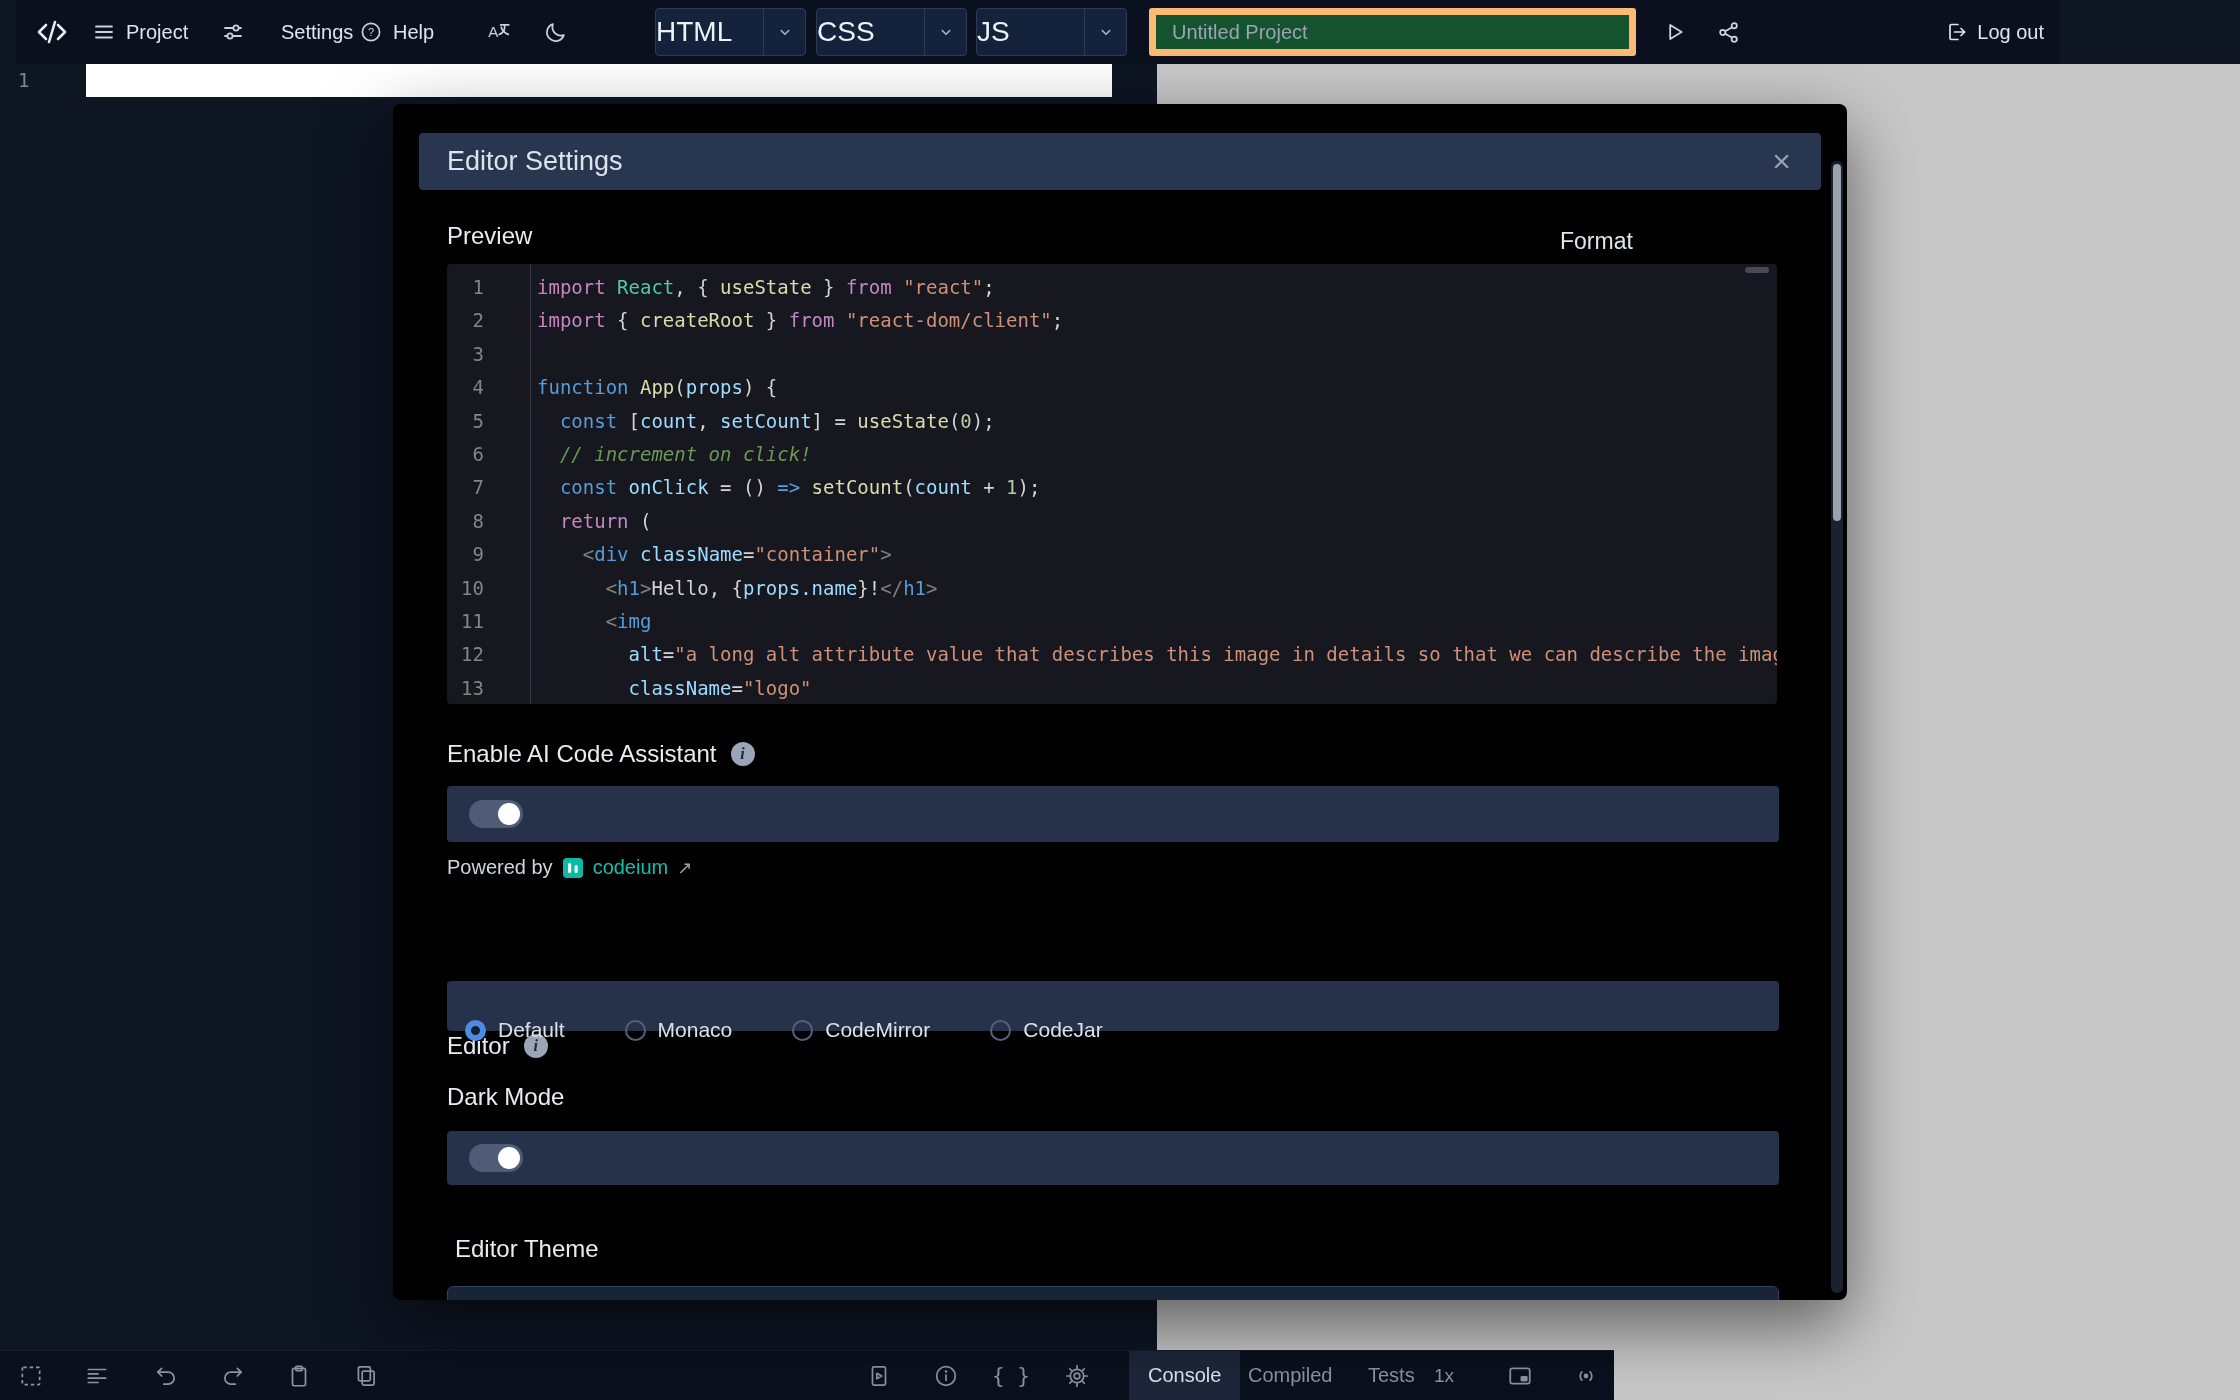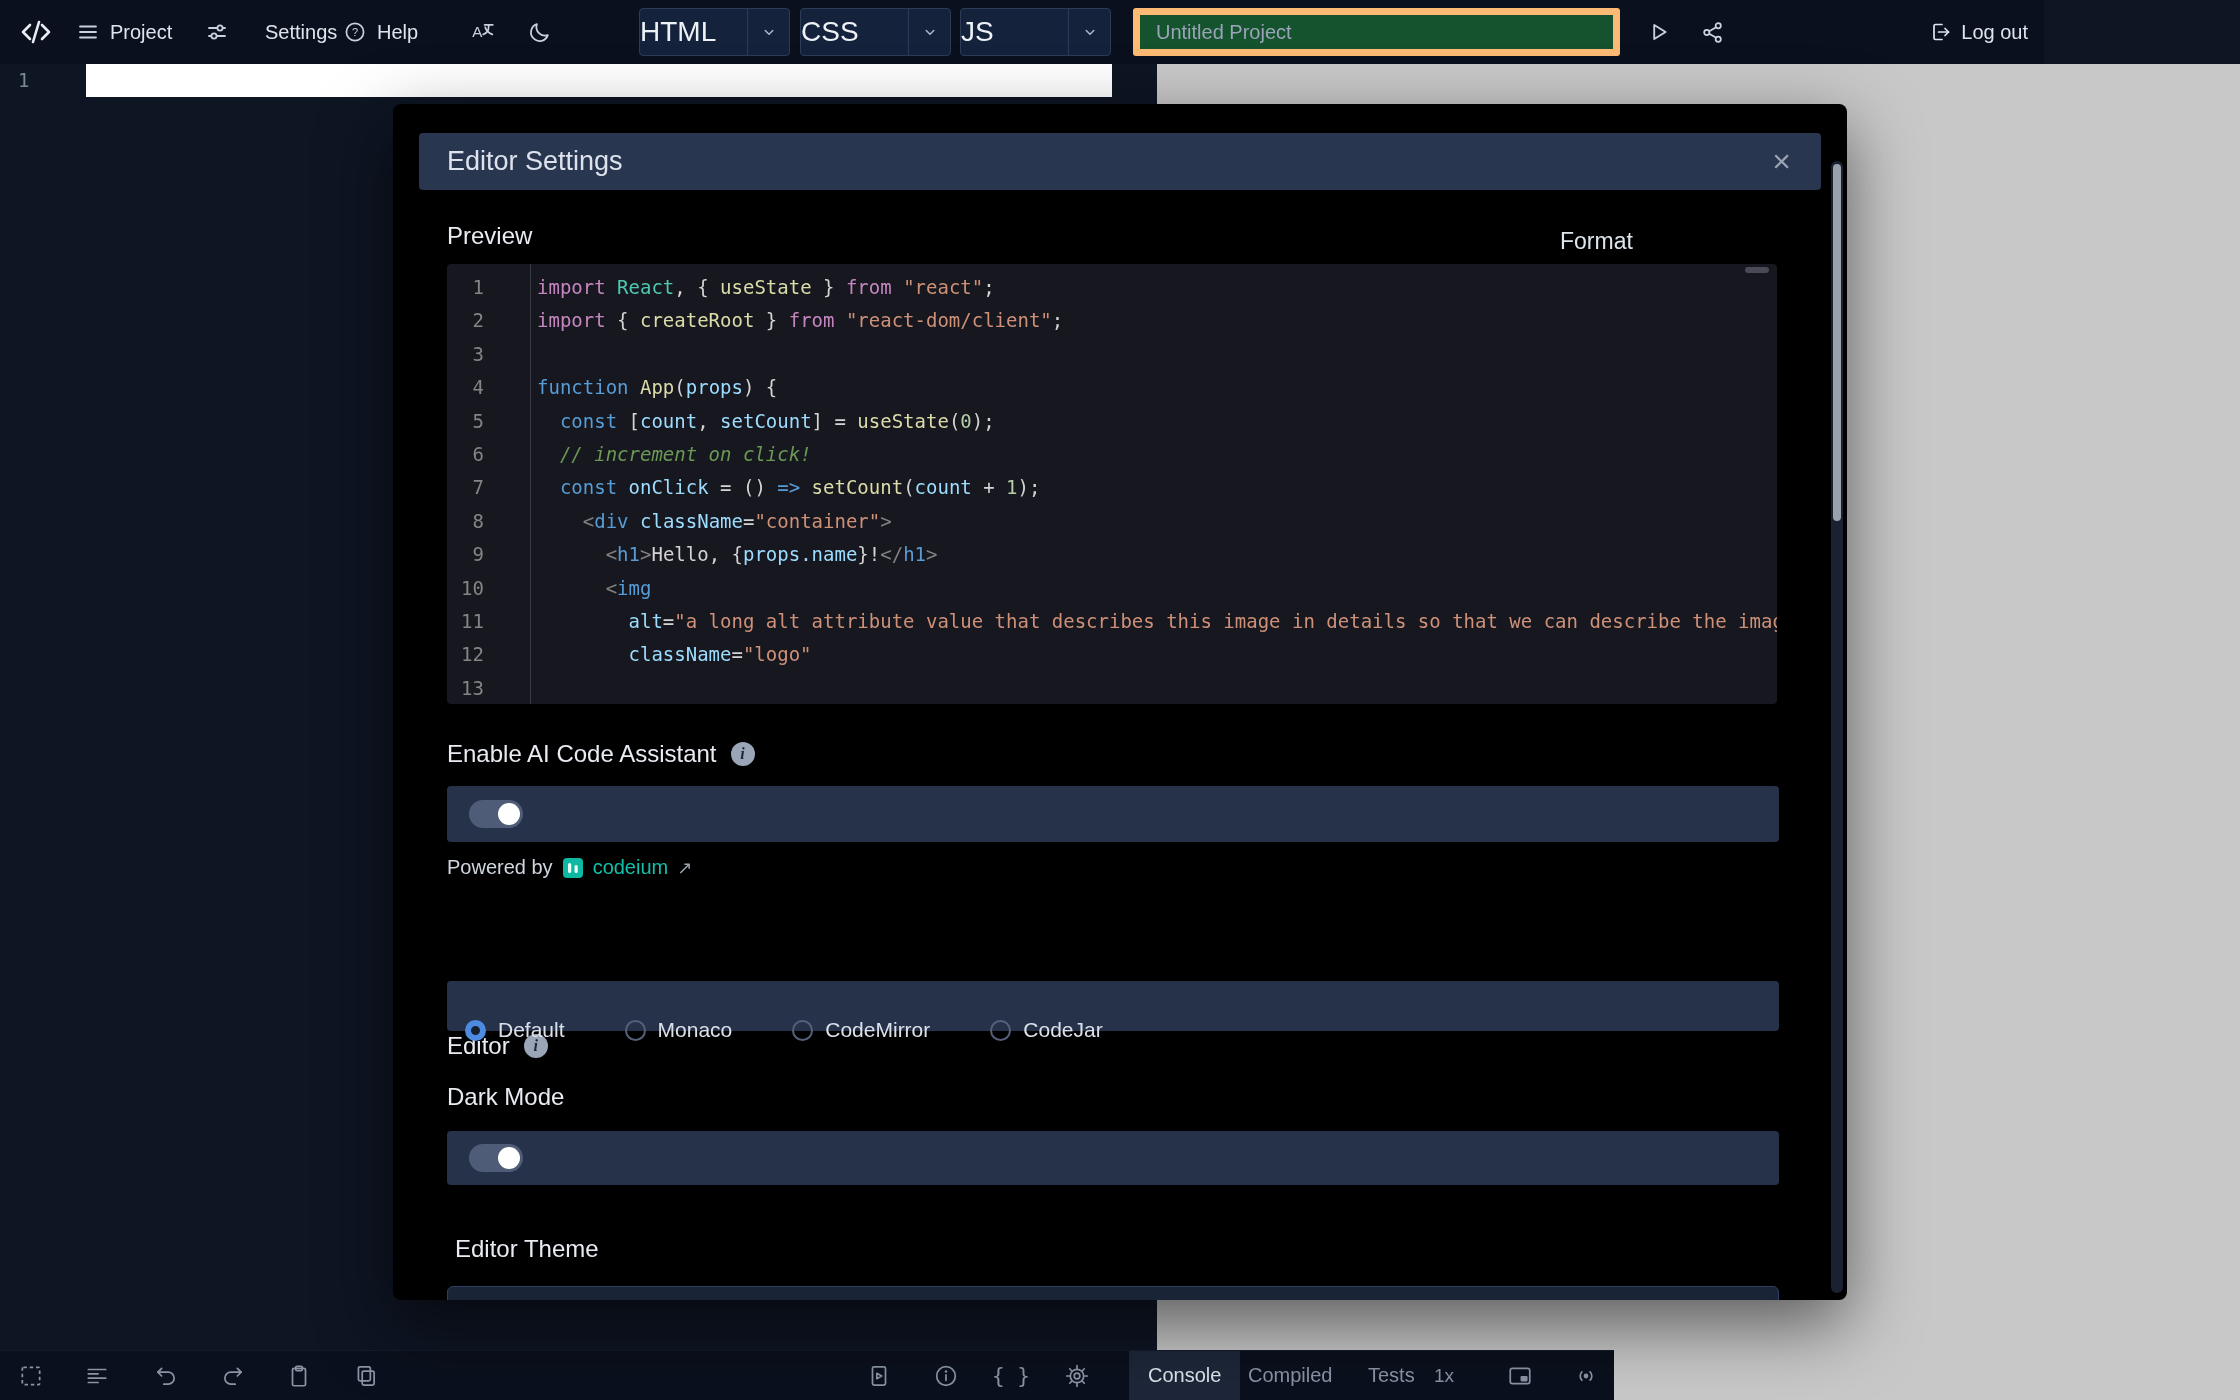--- a/index.html
+++ b/index.html
@@ -4,21 +4,21 @@
 <style>
   * { box-sizing: border-box; }
   html,body { margin:0; padding:0; }
   body {
     width:2240px; height:1400px; position:relative; overflow:hidden;
     background:#0e1523; font-family:"Liberation Sans", sans-serif;
   }
   svg { display:block; }
 
   
-  .header { position:absolute; top:0; left:0; width:2044px; height:64px; background:#0a101d; z-index:5; }
+  .header { position:absolute; top:0; left:16px; width:2044px; height:64px; background:#0a101d; z-index:5; }
   .h-abs { position:absolute; top:0; height:64px; display:flex; align-items:center; gap:10px; color:#dfe5ed; font-size:20px; cursor:default; }
   .logo { left:14px; }
   .menu-project { left:76px; }
   .menu-settings { left:205px;gap:36px; }
   .menu-help { left:343px; }
   .icon-translate { left:470px; }
   .icon-moon { left:527px; }
   .hsel { position:absolute; top:8px; height:48px; width:151px; background:#14223c; border:1px solid #2d3b59; border-radius:4px; display:flex; align-items:stretch; }
   .sel-html { left:639px; } .sel-css { left:800px; } .sel-js { left:960px; }
   .hsel-label { flex:1; line-height:46px; color:#eef1f6; font-size:28px; }
@@ -308,20 +308,21 @@
         <div class="gut-num">13</div>
       </div>
     <div class="code-lines">
         <div class="code-line"><span class="tk-c">import</span><span class="tk-p"> </span><span class="tk-t">React</span><span class="tk-p">, { </span><span class="tk-f">useState</span><span class="tk-p"> } </span><span class="tk-c">from</span><span class="tk-p"> </span><span class="tk-s">"react"</span><span class="tk-p">;</span></div>
         <div class="code-line"><span class="tk-c">import</span><span class="tk-p"> { </span><span class="tk-f">createRoot</span><span class="tk-p"> } </span><span class="tk-c">from</span><span class="tk-p"> </span><span class="tk-s">"react-dom/client"</span><span class="tk-p">;</span></div>
         <div class="code-line">&nbsp;</div>
         <div class="code-line"><span class="tk-k">function</span><span class="tk-p"> </span><span class="tk-f">App</span><span class="tk-p">(</span><span class="tk-v">props</span><span class="tk-p">) {</span></div>
         <div class="code-line"><span class="tk-p">  </span><span class="tk-k">const</span><span class="tk-p"> [</span><span class="tk-v">count</span><span class="tk-p">, </span><span class="tk-v">setCount</span><span class="tk-p">] = </span><span class="tk-f">useState</span><span class="tk-p">(</span><span class="tk-n">0</span><span class="tk-p">);</span></div>
         <div class="code-line"><span class="tk-p">  </span><span class="tk-m">// increment on click!</span></div>
         <div class="code-line"><span class="tk-p">  </span><span class="tk-k">const</span><span class="tk-p"> </span><span class="tk-v">onClick</span><span class="tk-p"> = () </span><span class="tk-k">=&gt;</span><span class="tk-p"> </span><span class="tk-f">setCount</span><span class="tk-p">(</span><span class="tk-v">count</span><span class="tk-p"> + </span><span class="tk-n">1</span><span class="tk-p">);</span></div>
+        <div class="code-line"><span class="tk-p">  </span><span class="tk-c">return</span><span class="tk-p"> (</span></div>
         <div class="code-line"><span class="tk-p">    </span><span class="tk-g">&lt;</span><span class="tk-k">div</span><span class="tk-p"> </span><span class="tk-v">className</span><span class="tk-p">=</span><span class="tk-s">"container"</span><span class="tk-g">&gt;</span></div>
         <div class="code-line"><span class="tk-p">      </span><span class="tk-g">&lt;</span><span class="tk-k">h1</span><span class="tk-g">&gt;</span><span class="tk-p">Hello, {</span><span class="tk-v">props.name</span><span class="tk-p">}!</span><span class="tk-g">&lt;/</span><span class="tk-k">h1</span><span class="tk-g">&gt;</span></div>
         <div class="code-line"><span class="tk-p">      </span><span class="tk-g">&lt;</span><span class="tk-k">img</span></div>
         <div class="code-line"><span class="tk-p">        </span><span class="tk-v">alt</span><span class="tk-p">=</span><span class="tk-s">"a long alt attribute value that describes this image in details so that we can describe the image"</span></div>
         <div class="code-line"><span class="tk-p">        </span><span class="tk-v">className</span><span class="tk-p">=</span><span class="tk-s">"logo"</span></div>
       </div>
   </div>
   <div class="code-scroll-thumb"></div>
 
   <div class="m-label lbl-ai">

